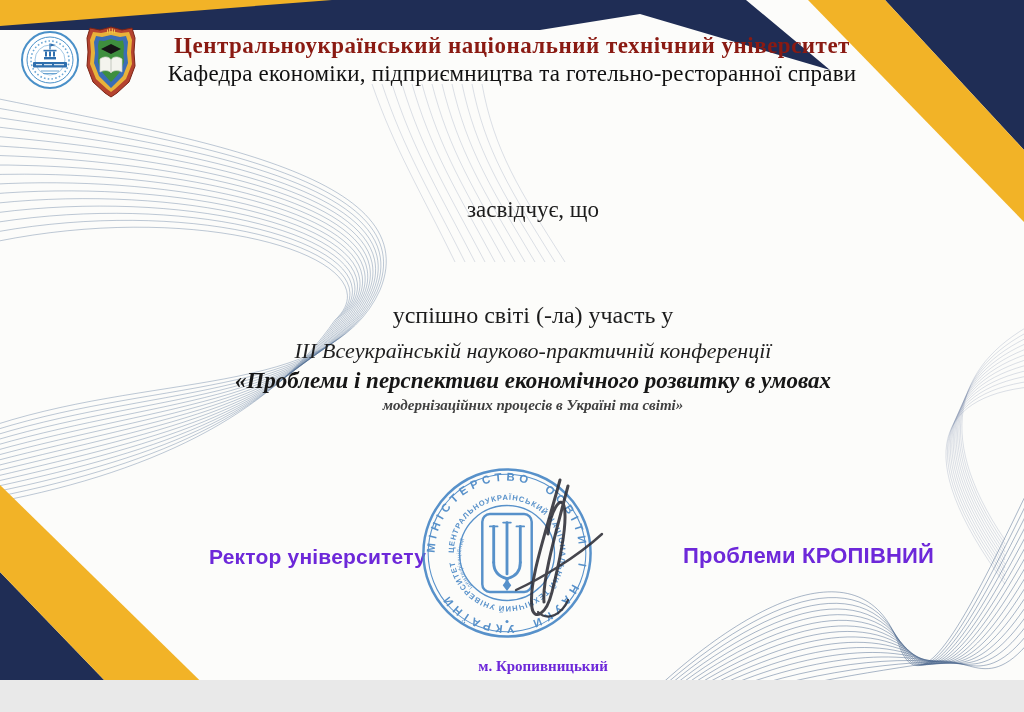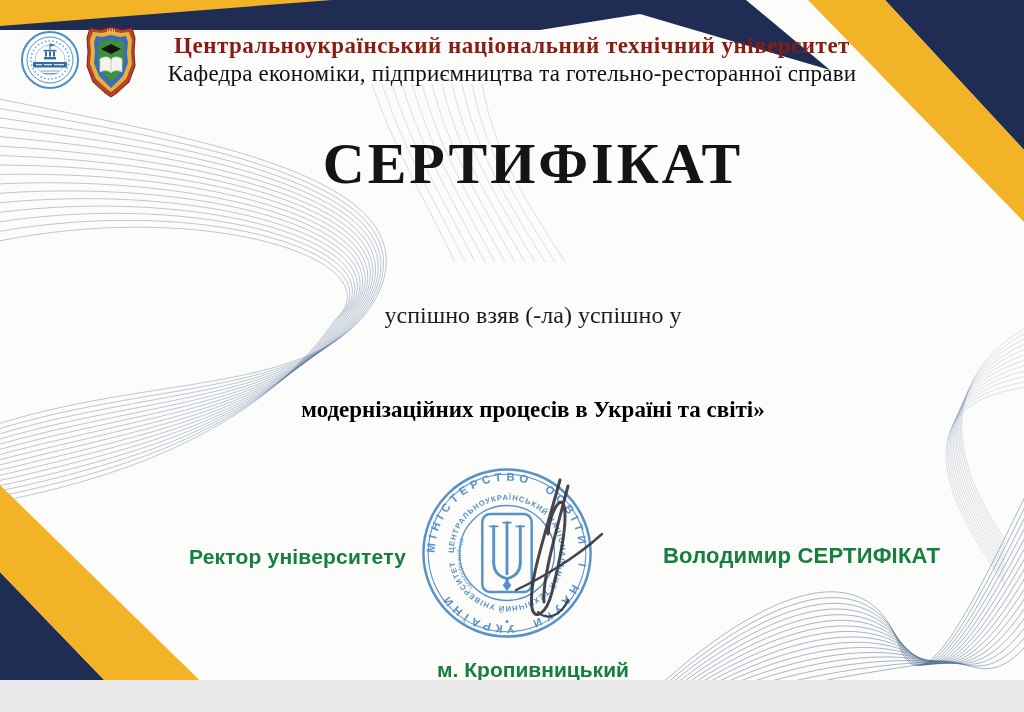--- a/index.html
+++ b/index.html
@@ -14,26 +14,26 @@
   .line{position:absolute;left:0;right:0;text-align:center;white-space:nowrap;}
   .shift{padding-left:42px;}
   .hdr1{top:33px;font-weight:bold;font-size:23px;color:#8a1a12;letter-spacing:.5px;}
   .hdr2{top:61px;font-weight:normal;font-size:23px;color:#101010;letter-spacing:.2px;}
   .title{top:130px;font-weight:bold;font-size:58px;letter-spacing:3px;color:#141414;}
   .certifies{top:197px;font-size:23px;color:#1c1c1c;}
   .recipient{top:220px;font-weight:bold;font-style:italic;font-size:72px;letter-spacing:2px;color:#121212;line-height:1;}
   .particip{top:302px;font-size:24px;color:#1c1c1c;}
   .conftype{top:338px;font-style:italic;font-size:22px;color:#1e1e1e;}
   .conft1{top:368px;font-weight:bold;font-style:italic;font-size:23px;color:#161616;}
-  .conft2{top:397px;font-weight:bold;font-size:23px;color:#000000;}
-  .sans{font-family:"Liberation Sans",sans-serif;font-weight:bold;color:#15803d;}
+  .conft2{top:397px;font-weight:bold;font-style:italic;font-size:15px;color:#404040;}
+  .sans{font-family:"Liberation Sans",sans-serif;font-weight:bold;color:#6d28d9;margin-left:20px;}
   .rector{left:189px;top:545px;font-size:21px;letter-spacing:.2px;}
   .rname{left:663px;top:543px;font-size:22px;letter-spacing:.2px;}
   .date{top:628px;font-size:21px;}
-  .city{top:658px;font-size:21px;}
+  .city{top:658px;font-size:15px;font-family:Liberation Serif, serif;}
   .stamp{left:412px;top:458px;width:190px;height:190px;opacity:.92;}
   .sig{left:498px;top:462px;width:125px;height:178px;}
   .logo-seal{left:20px;top:30px;width:60px;height:60px;}
   .logo-crest{left:84px;top:26px;width:54px;height:72px;}
 </style>
 </head>
 <body>
 
 <div class="page">
 
@@ -161,26 +161,28 @@
       <rect x="25.1" y="2.5" width="1.1" height="5"></rect>
       <rect x="27.8" y="2.5" width="1.1" height="5"></rect>
       <rect x="23" y="3.5" width="1" height="3.5"></rect>
       <rect x="30" y="3.5" width="1" height="3.5"></rect>
     </g>
   </svg>
 
   <div class="line hdr1">Центральноукраїнський національний технічний університет</div>
   <div class="line hdr2">Кафедра економіки, підприємництва та готельно-ресторанної справи</div>
 
-  <div class="line shift title">СЕРТИФІКАТ</div>
-  <div class="line shift particip">успішно взяв (-ла) успішно у</div>
+  <div class="line shift certifies">засвідчує, що</div>
+  <div class="line shift particip">успішно світі (-ла) участь у</div>
+  <div class="line shift conftype">ІІІ Всеукраїнській науково-практичній конференції</div>
+  <div class="line shift conft1">«Проблеми і перспективи економічного розвитку в умовах</div>
   <div class="line shift conft2">модернізаційних процесів в Україні та світі»</div>
 
   <div class="abs sans rector">Ректор університету</div>
-  <div class="abs sans rname">Володимир СЕРТИФІКАТ</div>
+  <div class="abs sans rname">Проблеми КРОПІВНИЙ</div>
 
   <svg class="abs stamp" viewBox="0 0 200 200">
     <defs>
       <path id="ringOuter" d="M 24,100 A 76,76 0 1 1 176,100 A 76,76 0 1 1 24,100" fill="none"></path>
       <path id="ringInner" d="M 44,100 A 56,56 0 1 1 156,100 A 56,56 0 1 1 44,100" fill="none"></path>
       <path id="ringSmall" d="M 64,136 A 46,46 0 0 1 56,84" fill="none"></path>
     </defs>
     <circle cx="100" cy="100" r="88" fill="none" stroke="#4a88c6" stroke-width="2.6"></circle>
     <circle cx="100" cy="100" r="83" fill="none" stroke="#4a88c6" stroke-width="1.1"></circle>
     <circle cx="100" cy="100" r="50" fill="none" stroke="#4a88c6" stroke-width="1.4"></circle>

